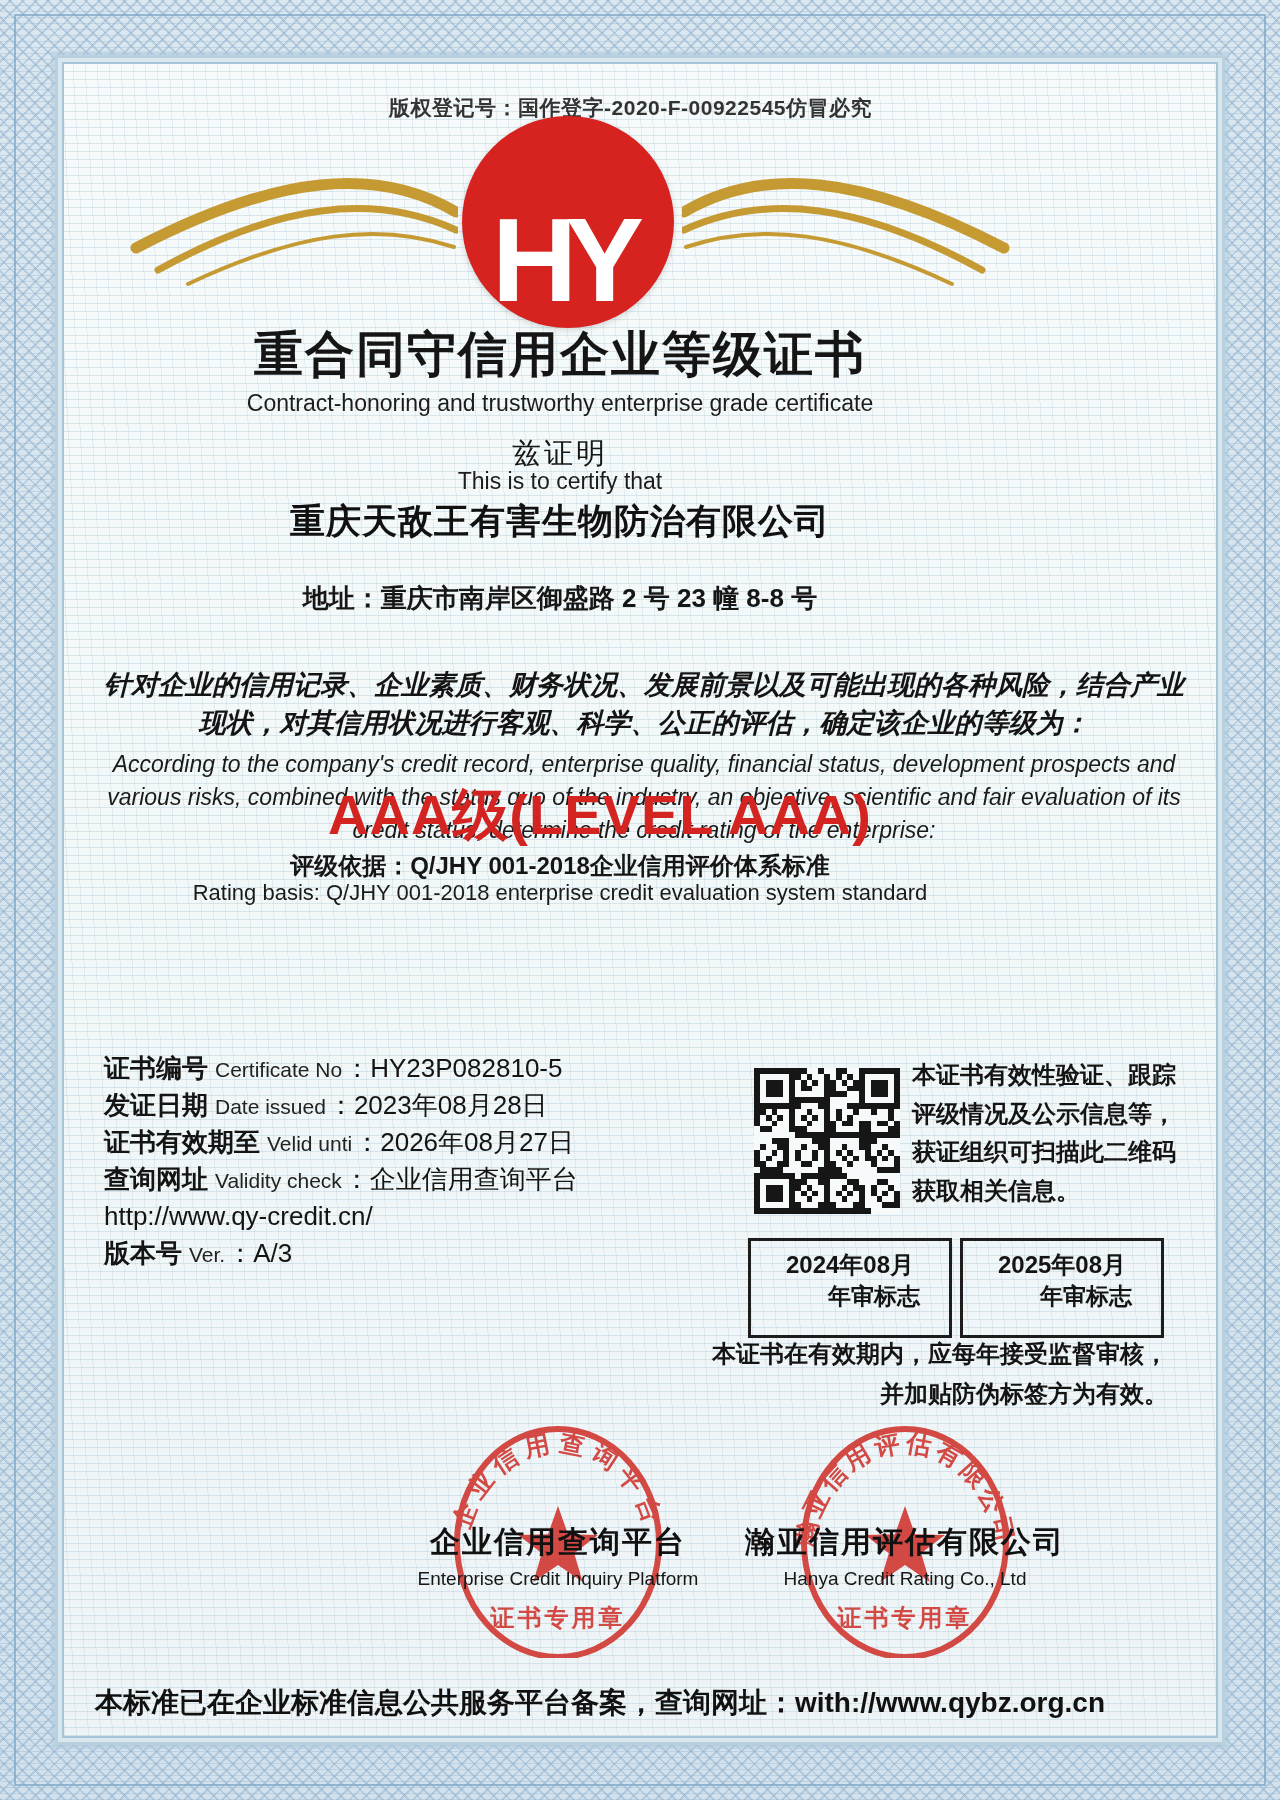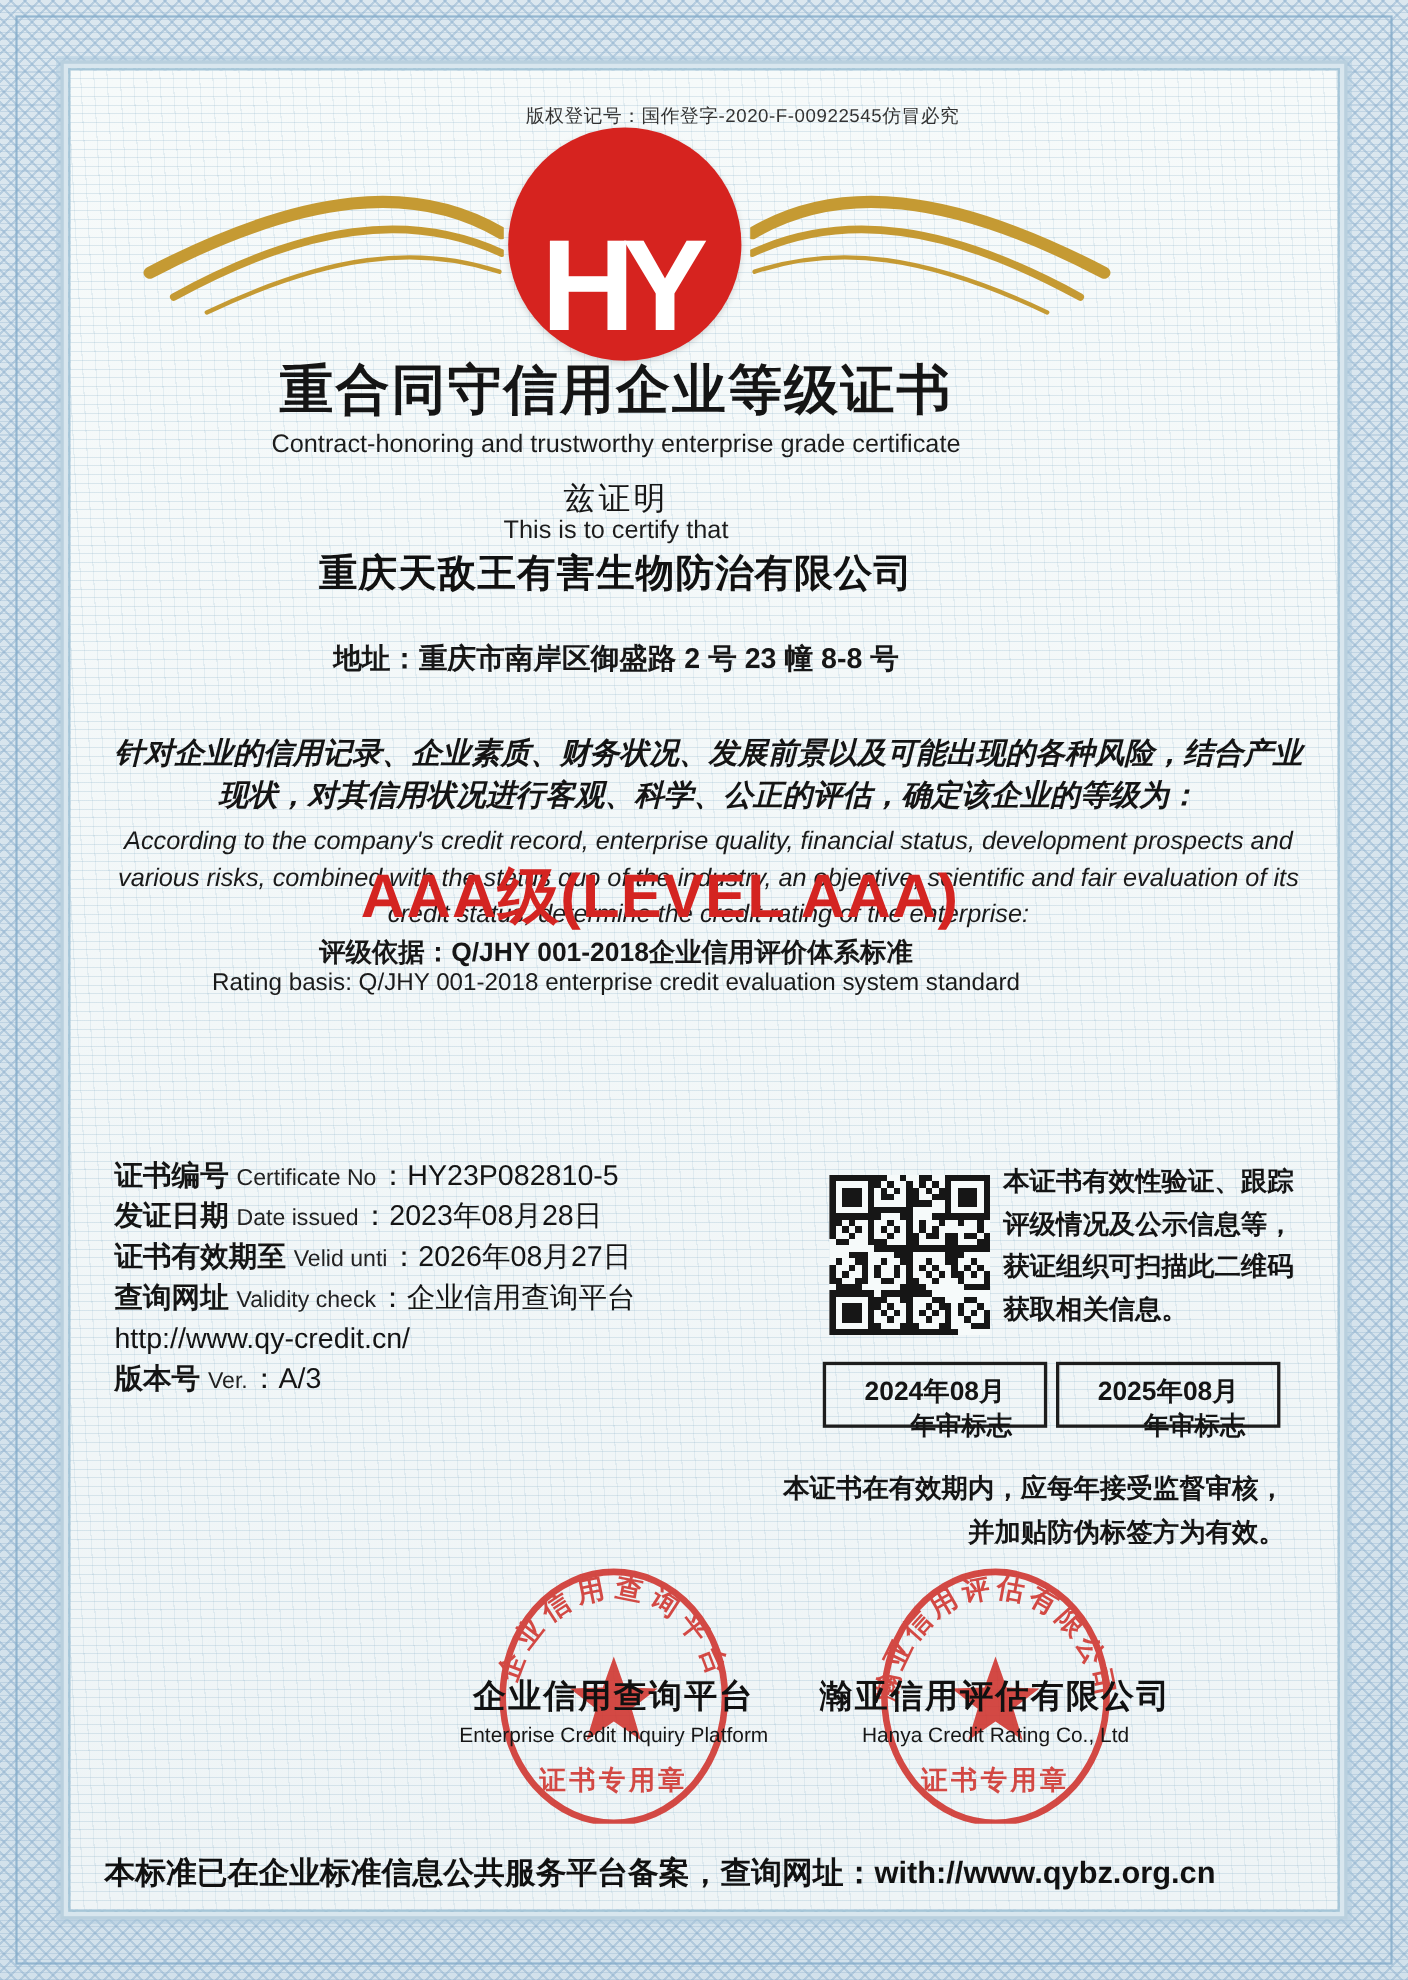--- a/index.html
+++ b/index.html
@@ -20,21 +20,21 @@
   .inner {
     position:absolute; left:62px; top:62px; width:1156px; height:1676px;
     background:
       repeating-linear-gradient(0deg, rgba(105,155,185,.20) 0 1px, transparent 1px 8px),
       repeating-linear-gradient(87deg, rgba(105,155,185,.13) 0 1px, transparent 1px 12px),
       linear-gradient(#f6fafa,#eef4f6);
     border:2px solid #a6c6d8;
     box-shadow: 0 0 0 4px #d8e6ee, 0 0 0 7px #b9d0de, 0 0 0 11px rgba(170,200,220,.45);
   }
   .abs { position:absolute; }
-  .copyright { top:94px; right:408px; font-size:17px; color:#333; letter-spacing:.5px; }
+  .copyright { top:94px; right:408px; font-size:21px; color:#333; letter-spacing:.5px;font-weight:bold; }
   .logo {
     left:462px; top:116px; width:212px; height:212px; border-radius:50%;
     background:#d6231f; display:flex; align-items:flex-end; justify-content:center;
     box-shadow:0 2px 6px rgba(0,0,0,.15);
   }
   .logo span { color:#fff; font-size:118px; font-weight:800; letter-spacing:-12px; padding-right:12px; font-family:"Liberation Sans",sans-serif; }
   .flourish { top:152px; width:330px; height:140px; }
   .flourish.left { left:128px; }
   .flourish.right { left:682px; transform:scaleX(-1); }
   .col { left:60px; width:1000px; text-align:center; }
@@ -53,21 +53,21 @@
   .basis-zh { top:850px; font-size:24px; font-weight:600; color:#161616; }
   .basis-en { top:880px; font-size:22px; color:#1a1a1a; }
   .details { left:104px; top:1050px; width:560px; }
   .drow { height:37px; line-height:37px; white-space:nowrap; }
   .dzh { font-size:26px; font-weight:700; color:#141414; }
   .den { font-size:21px; color:#222; margin:0 2px 0 7px; }
   .dsep { font-size:26px; color:#141414; }
   .dval { font-size:26px; color:#141414; }
   .qr { left:754px; top:1068px; width:146px; height:146px; }
   .qr-caption { left:912px; top:1056px; width:280px; font-size:24px; line-height:38.5px; color:#141414; font-weight:600; text-align:left; }
-  .abox { top:1238px; width:204px; height:60px; border:3px solid #1d1d1d; text-align:center; color:#141414; }
+  .abox { top:1238px; width:204px; height:100px; border:3px solid #1d1d1d; text-align:center; color:#141414; }
   .abox.b1 { left:748px; } .abox.b2 { left:960px; }
   .abox .l1 { margin-top:8px; font-size:24px; font-weight:600; }
   .abox .l2 { font-size:23px; font-weight:600;padding-left:48px; }
   .supervision { left:650px; top:1334px; width:518px; text-align:right; font-size:24px; line-height:40px; color:#141414; font-weight:600; }
   .seal { top:1418px; width:220px; height:240px; opacity:.88; z-index:1; }
   .seal.sl { left:448px; } .seal.sr { left:795px; }
   .org { top:1522px; width:340px; text-align:center; z-index:2; }
   .org.ol { left:388px; } .org.or { left:735px; }
   .org-zh { font-size:30px; font-weight:800; color:#111; letter-spacing:2px; }
   .org-en { margin-top:5px; font-size:19px; color:#161616; }

